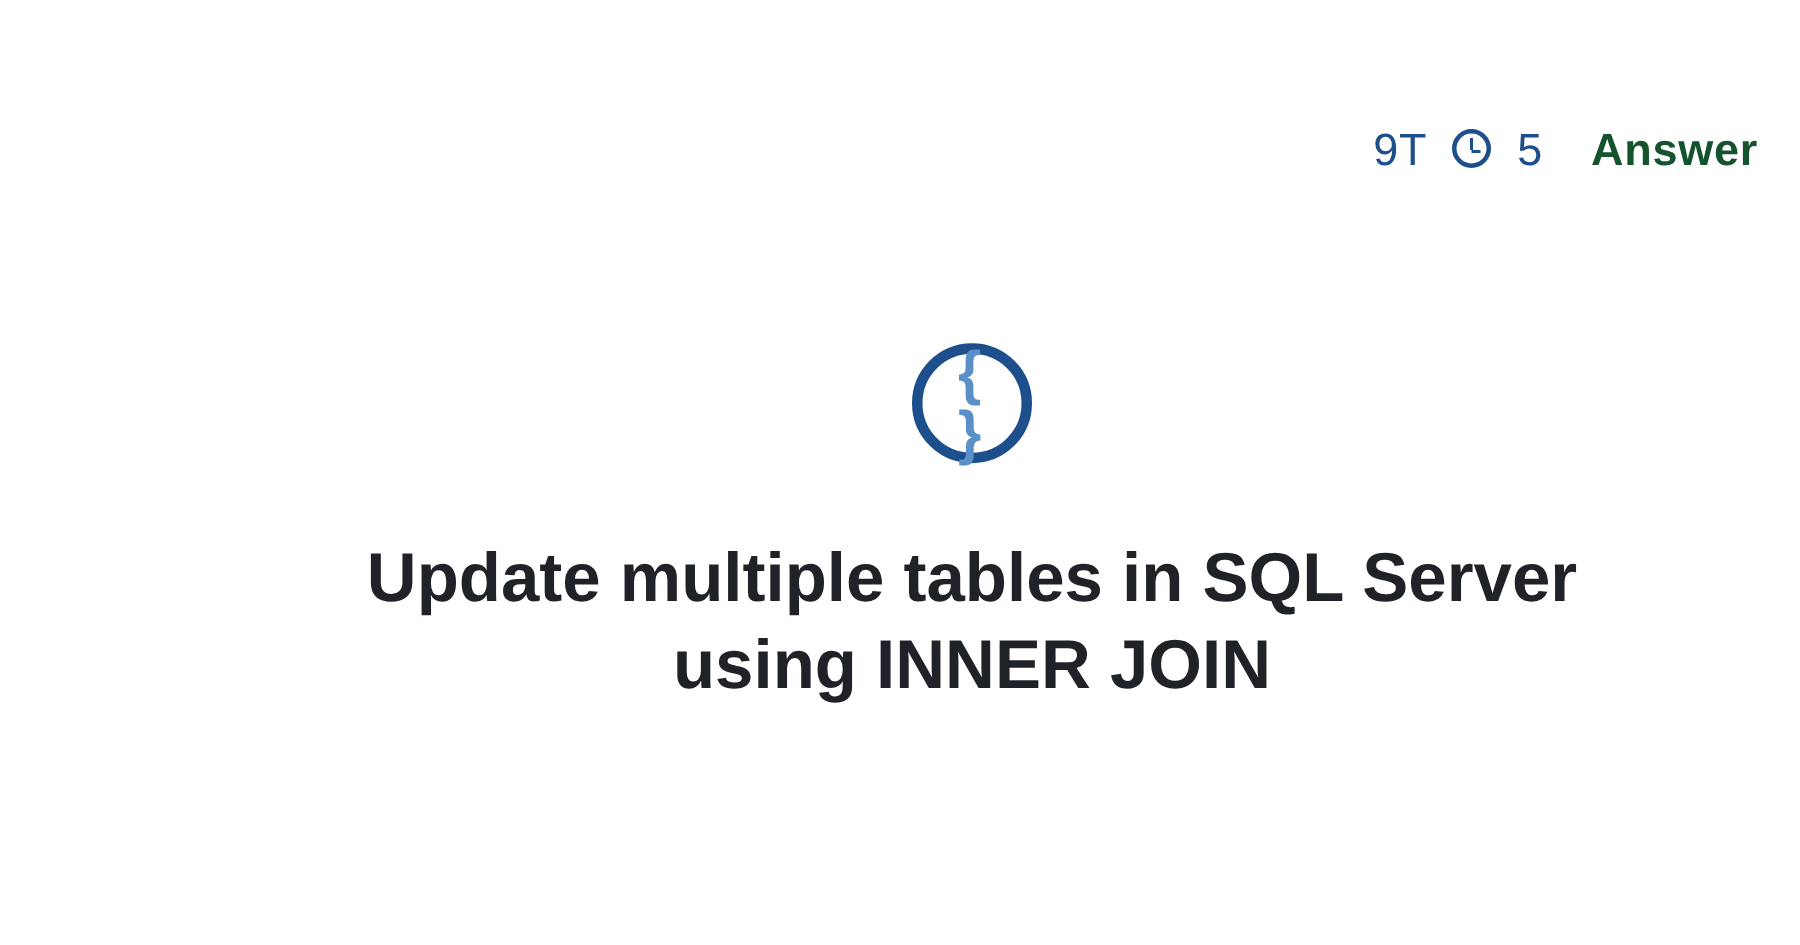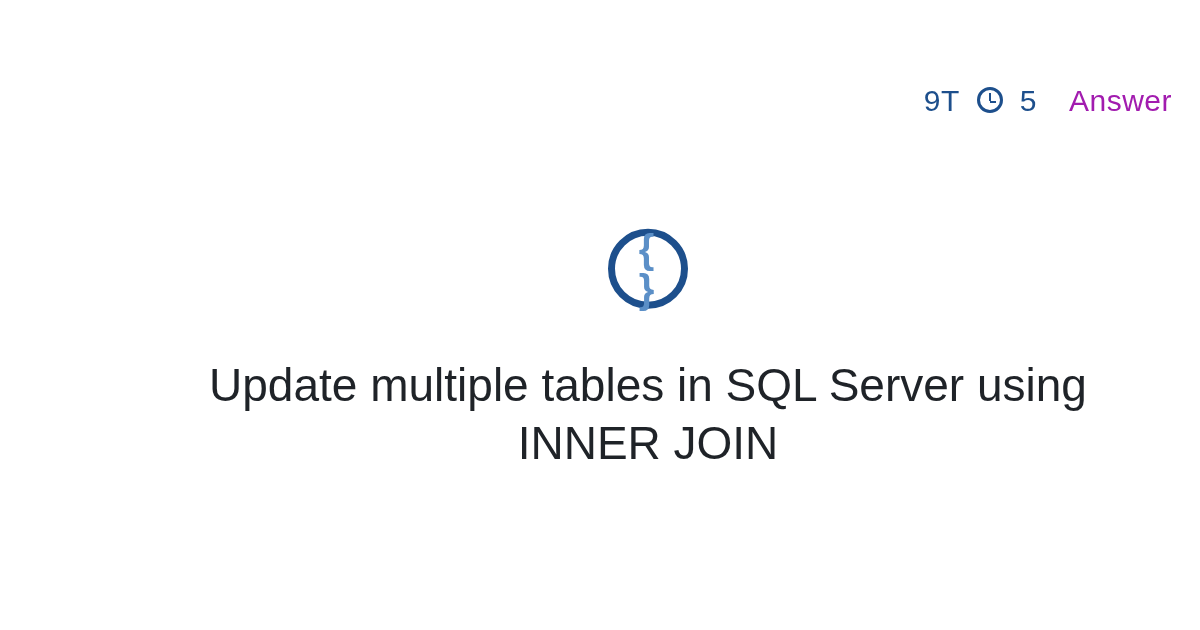--- a/index.html
+++ b/index.html
@@ -59,22 +59,22 @@
       height: 2px;
       background: #1d4f8c;
       top: 11px;
       left: 50%;
     }
     .logo-5 {
       color: #1d4f8c;
       font-weight: 500;
     }
     .logo-answer {
-      color: #a21caf;
-      font-weight: 400;
+      color: #14532d;
+      font-weight: 700;
     }
     .center-content {
       position: absolute;
       top: 50%;
       left: 50%;
       transform: translate(-50%, -58%);
       width: 100%;
       text-align: center;
     }
     .braces-icon {
@@ -90,21 +90,21 @@
     .braces-text {
       color: #5b8fc7;
       font-size: 40px;
       font-weight: 700;
       letter-spacing: 3px;
       line-height: 1;
     }
     .page-title {
       color: #1f2328;
       font-size: 46px;
-      font-weight: 400;
+      font-weight: 700;
       line-height: 1.25;
       max-width: 900px;
       margin: 0 auto;
     }
     .bottom-bar {
       position: absolute;
       bottom: 0;
       left: 0;
       right: 0;
       height: 16px;

